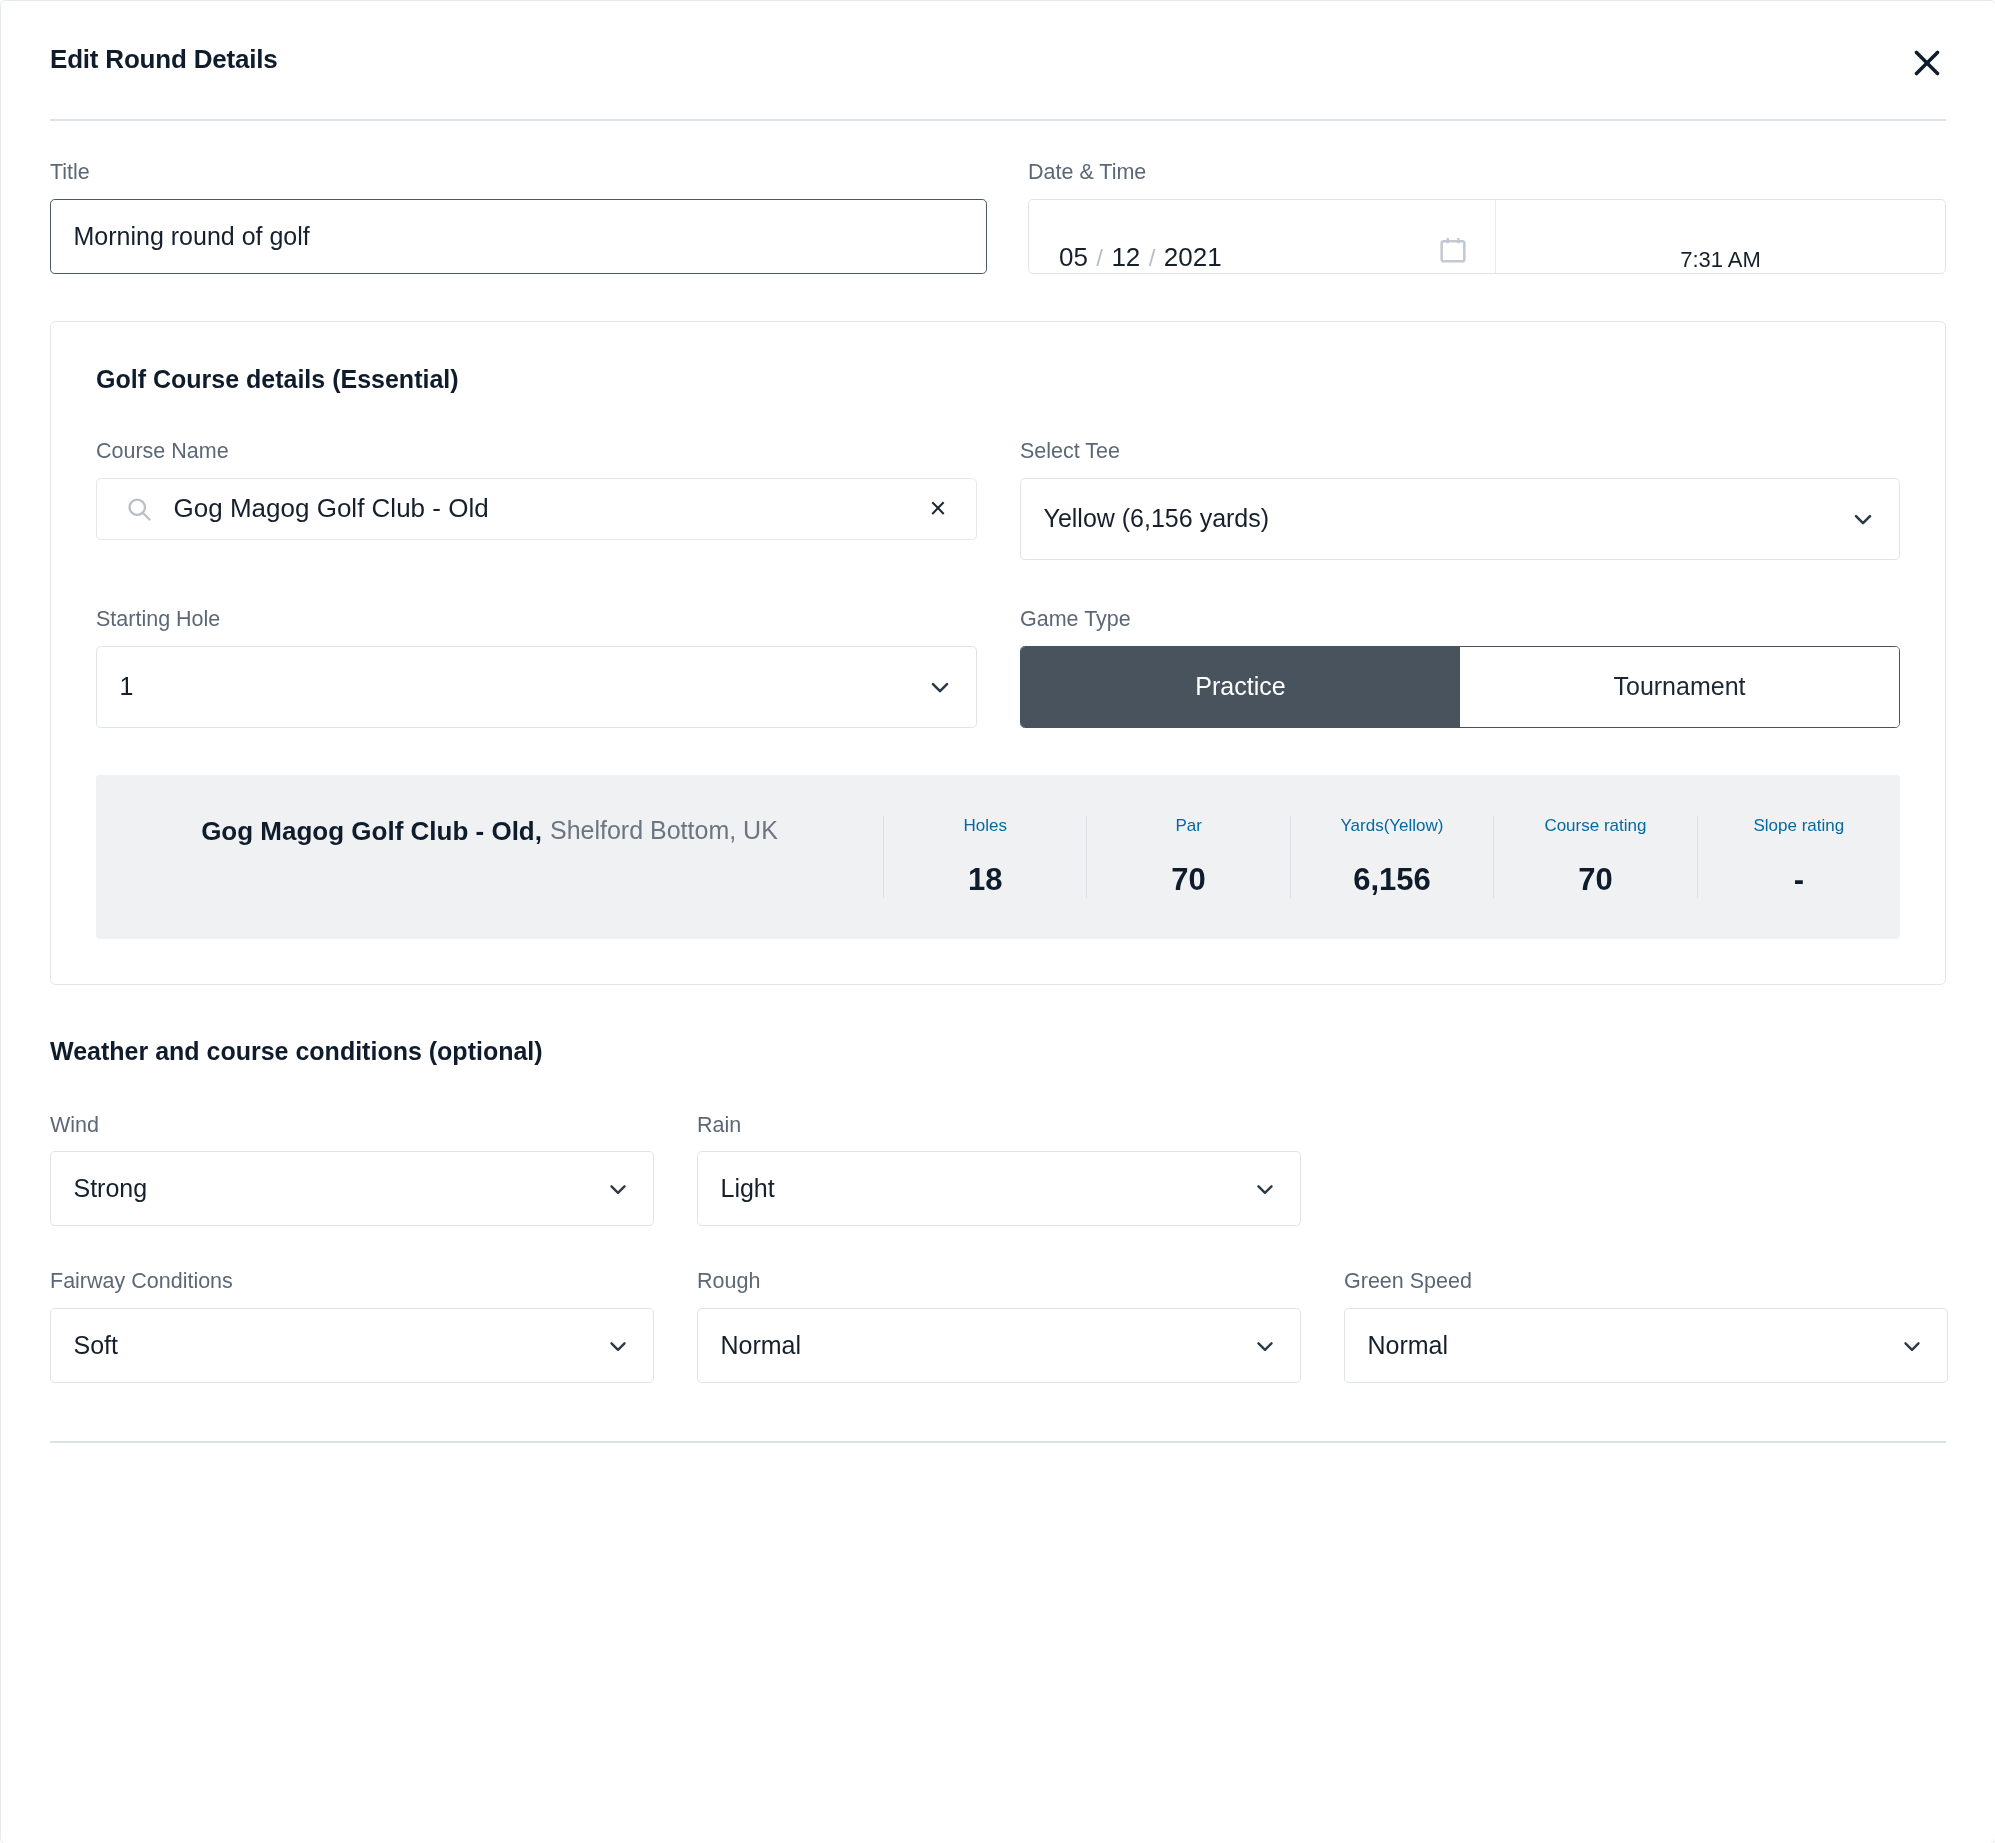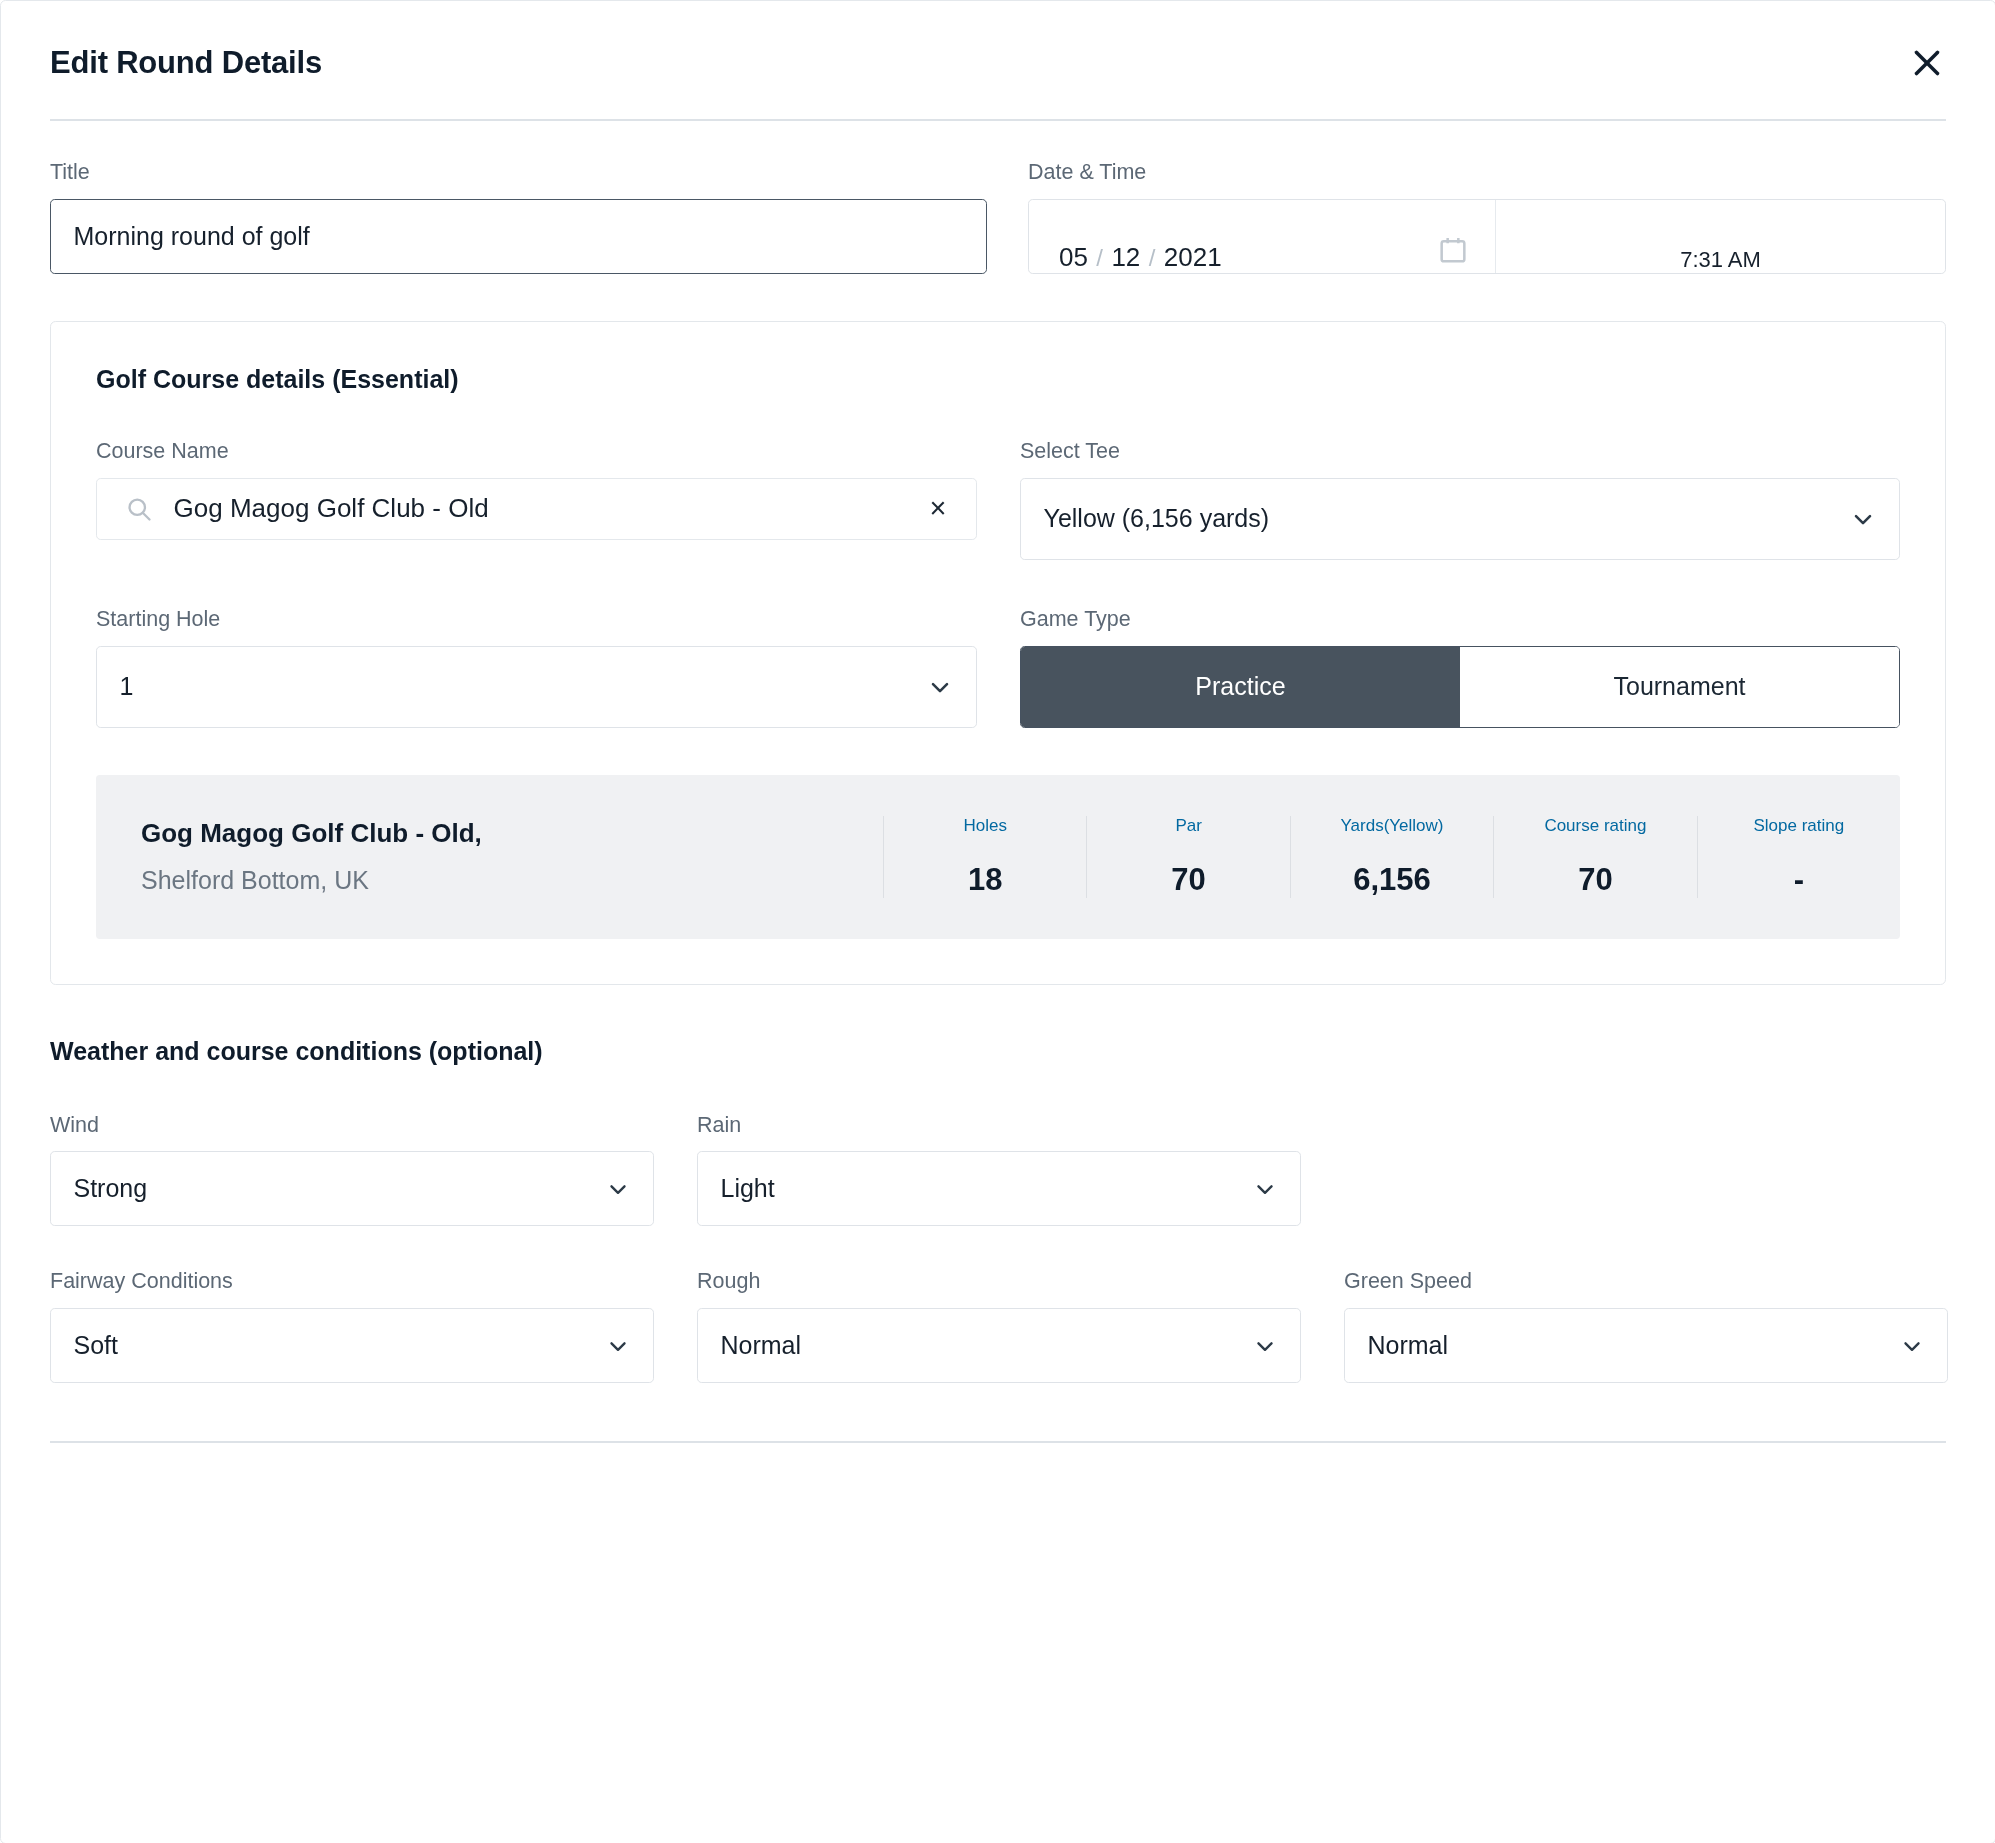--- a/index.html
+++ b/index.html
@@ -28,21 +28,21 @@
   }
 
   
   .modal-header {
     display: flex;
     align-items: flex-start;
     justify-content: space-between;
     padding: 43px 49px 0 49px;
   }
   .modal-title {
-    font-size: 31px;
+    font-size: 26px;
     font-weight: bold;
     color: #0f1c2b;
     letter-spacing: -0.2px;
     line-height: 1.2;
   }
   .close-btn {
     width: 45px;
     height: 45px;
     display: flex;
     align-items: center;
@@ -209,21 +209,21 @@
     background: #f0f1f3;
     border-radius: 3.7px;
     display: flex;
     align-items: stretch;
     padding: 41px 0;
   }
   .stats-name {
     flex: 0 0 787px;
     padding: 0 45px;
     display: flex;
-    flex-direction: column;
+    flex-direction: row;
     justify-content: center;
     gap: 8px;
   }
   .stats-name .n1 {
     font-size: 26px;
     font-weight: bold;
     color: #0f1c2b;
     margin-bottom: 9.4px;
   }
   .stats-name .n2 {

